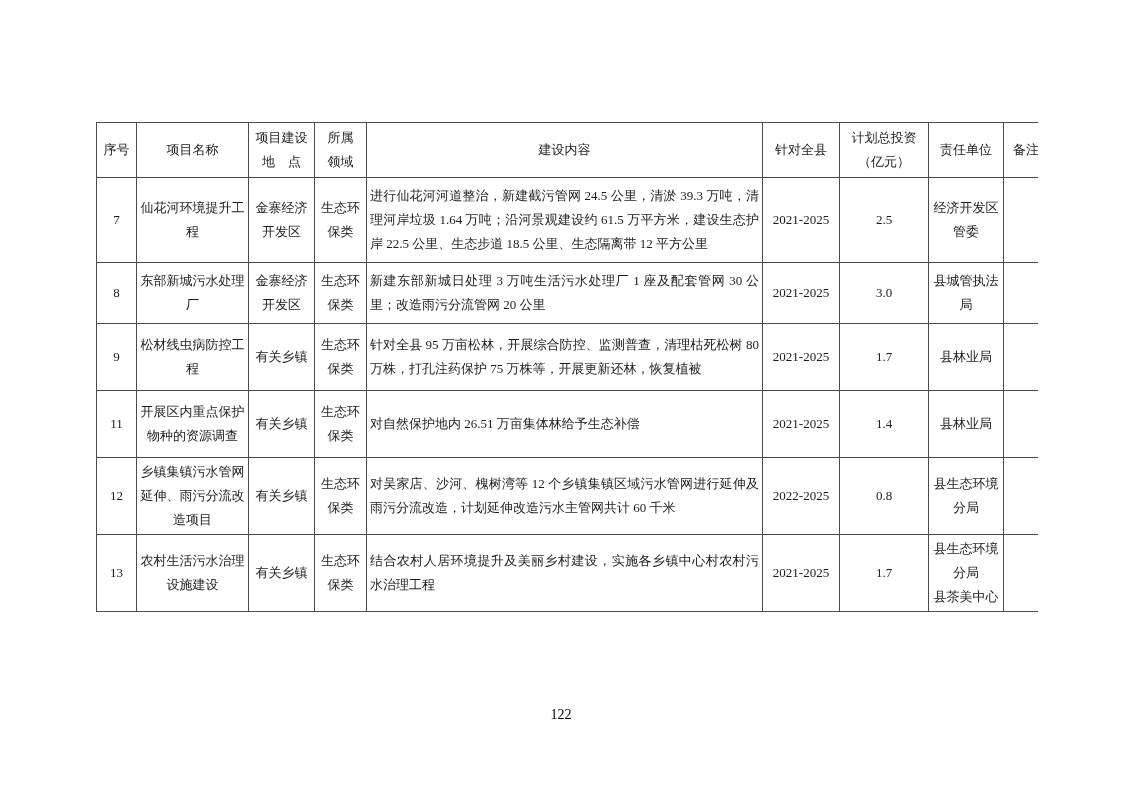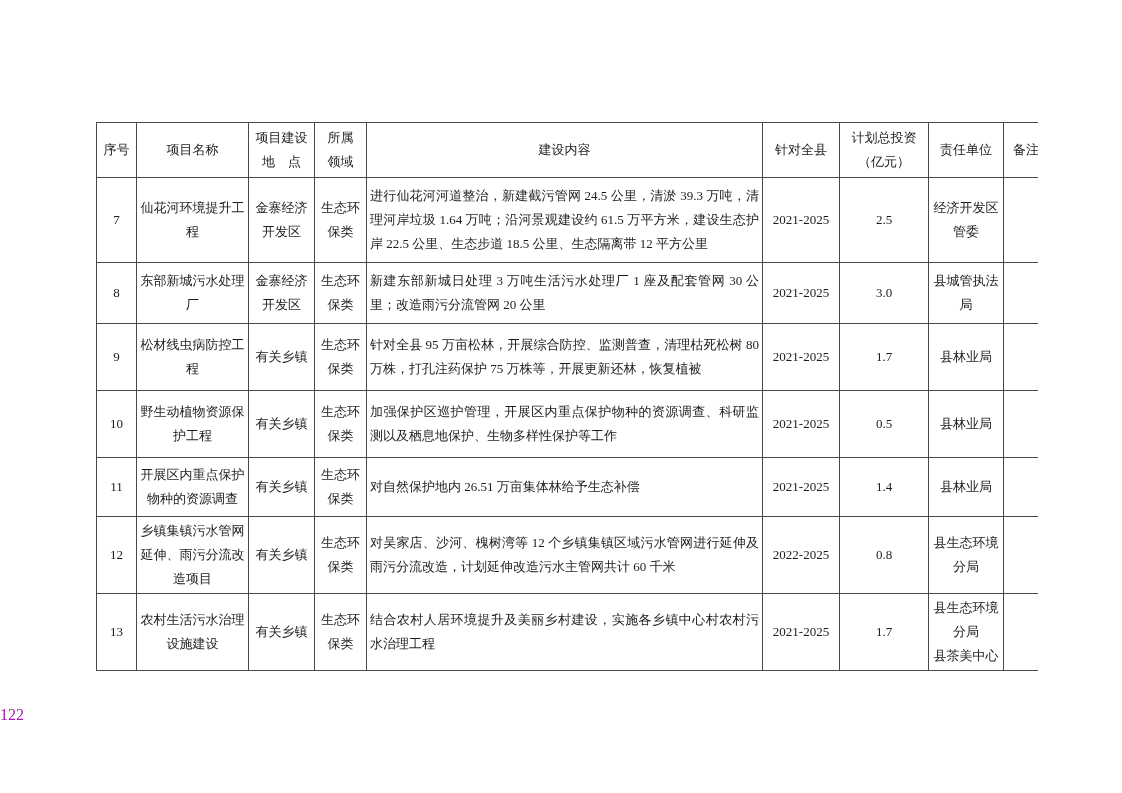--- a/index.html
+++ b/index.html
@@ -58,23 +58,24 @@
   .project-table td.col-content {
     text-align: justify;
     text-align-last: left;
     margin-left: 13px;
   }
   .page-number {
     position: absolute;
     left: 0;
     top: 705px;
     width: 1122px;
-    font-size: 16px;
+    text-align: center;
+    font-size: 14px;
     line-height: 20px;
-    color: #a21caf;
+    color: #000000;
   }
 </style>
 </head>
 <body>
 
 <div class="sheet">
 
   <table class="project-table">
     <colgroup>
       <col class="c-seq">
@@ -131,31 +132,20 @@
           <td class="col-name">松材线虫病防控工程</td>
           <td class="col-location">有关乡镇</td>
           <td class="col-field">生态环保类</td>
           <td class="col-content">针对全县 95 万亩松林，开展综合防控、监测普查，清理枯死松树 80 万株，打孔注药保护 75 万株等，开展更新还林，恢复植被</td>
           <td class="col-years">2021-2025</td>
           <td class="col-investment">1.7</td>
           <td class="col-unit">县林业局</td>
           <td class="col-remark"></td>
         </tr>
         <tr>
-          <td class="col-seq">10</td>
-          <td class="col-name">野生动植物资源保护工程</td>
-          <td class="col-location">有关乡镇</td>
-          <td class="col-field">生态环保类</td>
-          <td class="col-content">加强保护区巡护管理，开展区内重点保护物种的资源调查、科研监测以及栖息地保护、生物多样性保护等工作</td>
-          <td class="col-years">2021-2025</td>
-          <td class="col-investment">0.5</td>
-          <td class="col-unit">县林业局</td>
-          <td class="col-remark"></td>
-        </tr>
-        <tr>
           <td class="col-seq">11</td>
           <td class="col-name">开展区内重点保护物种的资源调查</td>
           <td class="col-location">有关乡镇</td>
           <td class="col-field">生态环保类</td>
           <td class="col-content">对自然保护地内 26.51 万亩集体林给予生态补偿</td>
           <td class="col-years">2021-2025</td>
           <td class="col-investment">1.4</td>
           <td class="col-unit">县林业局</td>
           <td class="col-remark"></td>
         </tr>

